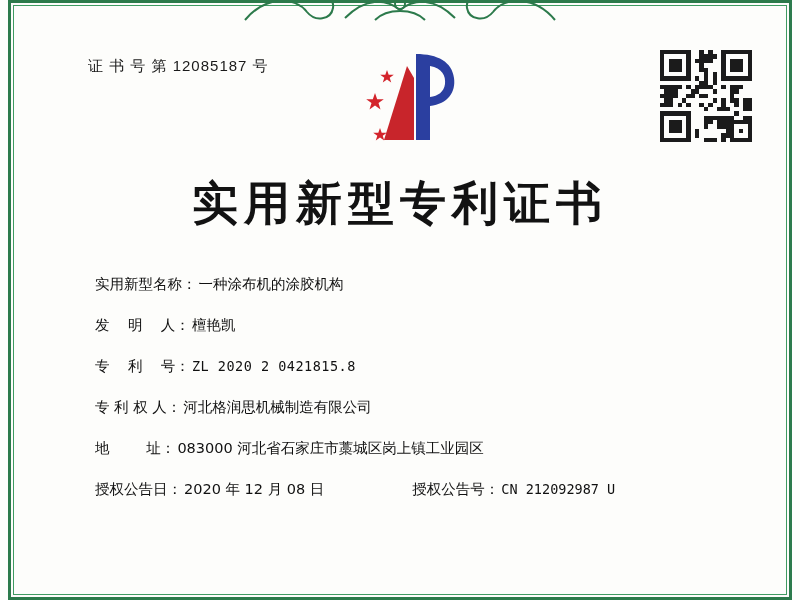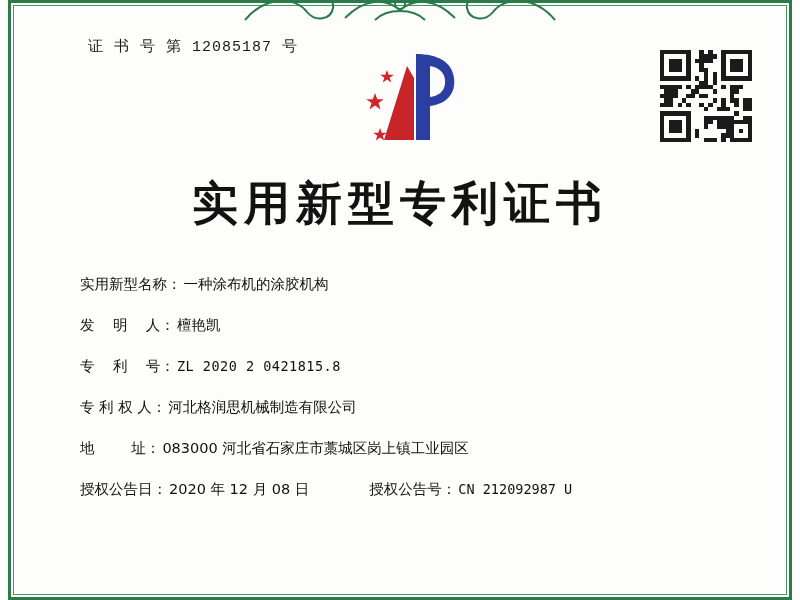--- a/index.html
+++ b/index.html
@@ -70,46 +70,46 @@
     grid-template-columns: repeat(21, 1fr);
     grid-template-rows: repeat(21, 1fr);
   }
   .qr i { display:block; background: transparent; }
   .qr i.on { background: #1b1b1b; }
 
   
   .cert-no {
     position: absolute;
     left: 88px;
-    top: 37px;
+    top: 57px;
     font-size: 15px;
     letter-spacing: 1px;
     color: #1a1a1a;
-    font-family: Liberation Mono, monospace;
+    font-family: Liberation Sans, sans-serif;
     text-align: center;
   }
 
   
   .main-title {
     position: absolute;
     left: 0;
     right: 0;
     top: 173px;
     text-align: center;
     font-size: 46px;
     letter-spacing: 6px;
     font-weight: 700;
     color: #121212;
     font-family: "DejaVu Serif", "Liberation Serif", serif;
   }
 
   
   .fields {
     position: absolute;
-    left: 80px;
+    left: 95px;
     top: 275px;
     right: 60px;
   }
   .field-row {
     display: flex;
     align-items: baseline;
     margin-bottom: 22px;
     font-size: 14.5px;
     color: #111;
   }
@@ -128,21 +128,21 @@
     letter-spacing: 0.5px;
   }
   .last-row {
     display: flex;
     align-items: baseline;
     font-size: 14.5px;
     margin-bottom: 0;
     gap: 32px;
   }
   .last-row .second {
-    margin-left: 28px;
+    margin-left: 56px;
   }
   .last-row .second .field-value {
     font-family: "DejaVu Sans Mono", "Liberation Mono", monospace;
     font-size: 13.5px;
   }
   .cn-text {
     font-family: "DejaVu Sans", "Liberation Sans", sans-serif;
   }
 </style>
 </head>

